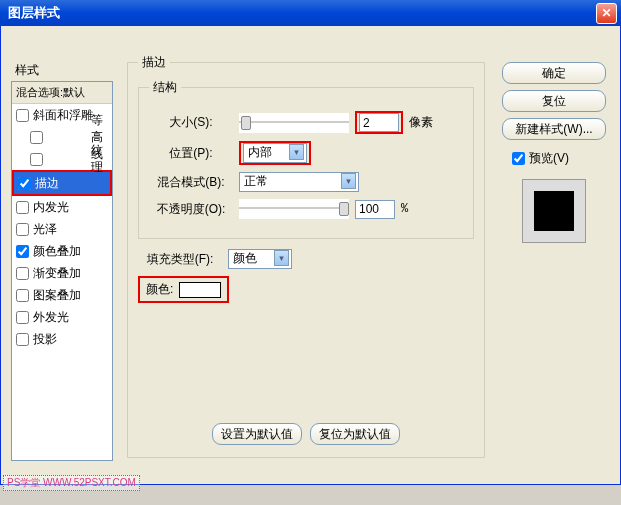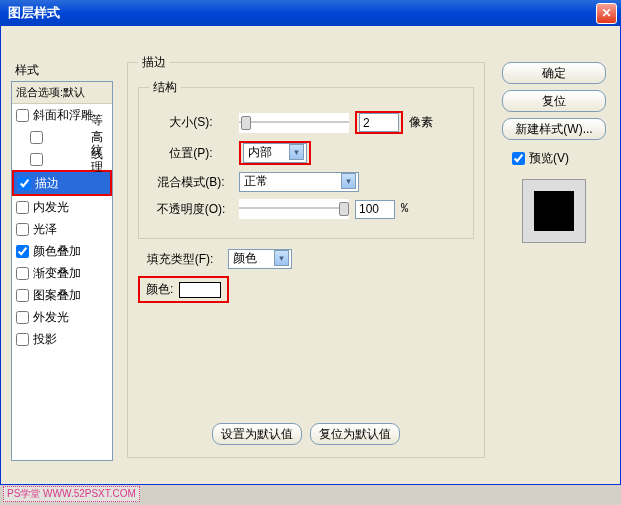--- a/index.html
+++ b/index.html
@@ -35,21 +35,21 @@
 .color-swatch { width: 42px; height: 16px; border: 1px solid #000; background: #fff; display: inline-block; }
 .btn-row { display: flex; justify-content: center; gap: 8px; margin-top: 8px; }
 .winbtn { min-width: 88px; height: 22px; background: linear-gradient(#fff, #ece9d8); border: 1px solid #7f9db9; border-radius: 9px; cursor: pointer; padding: 0 8px; }
 
 .right-panel { position: absolute; right: 14px; top: 36px; width: 104px; display: flex; flex-direction: column; align-items: center; gap: 6px; }
 .winbtn.wide { width: 100%; }
 .preview-chk { display: flex; align-items: center; gap: 4px; margin-top: 4px; align-self: flex-start; padding-left: 10px }
 .preview-box { width: 64px; height: 64px; border: 1px solid #999; background: #ddd; margin-top: 6px; display: flex; align-items: center; justify-content: center; }
 .preview-box .sample { width: 40px; height: 40px; background: #000; }
 
-.watermark { position: absolute; bottom: 3px; left: 3px; font-size: 10px; color: #d63a8b; background: rgba(255,255,255,0.4); padding: 0 3px; border: 1px dotted #d63a8b; }
+.watermark { position: absolute; bottom: 14px; left: 3px; font-size: 10px; color: #d63a8b; background: rgba(255,255,255,0.4); padding: 0 3px; border: 1px dotted #d63a8b; }
 
 .red-inline { border: 2px solid #e80000; padding: 0 2px; display: inline-flex; align-items: center; }
 </style>
 </head>
 <body>
 
 <div class="titlebar">
   <span class="title">图层样式</span>
   <div class="close-btn">✕</div>
 </div>

